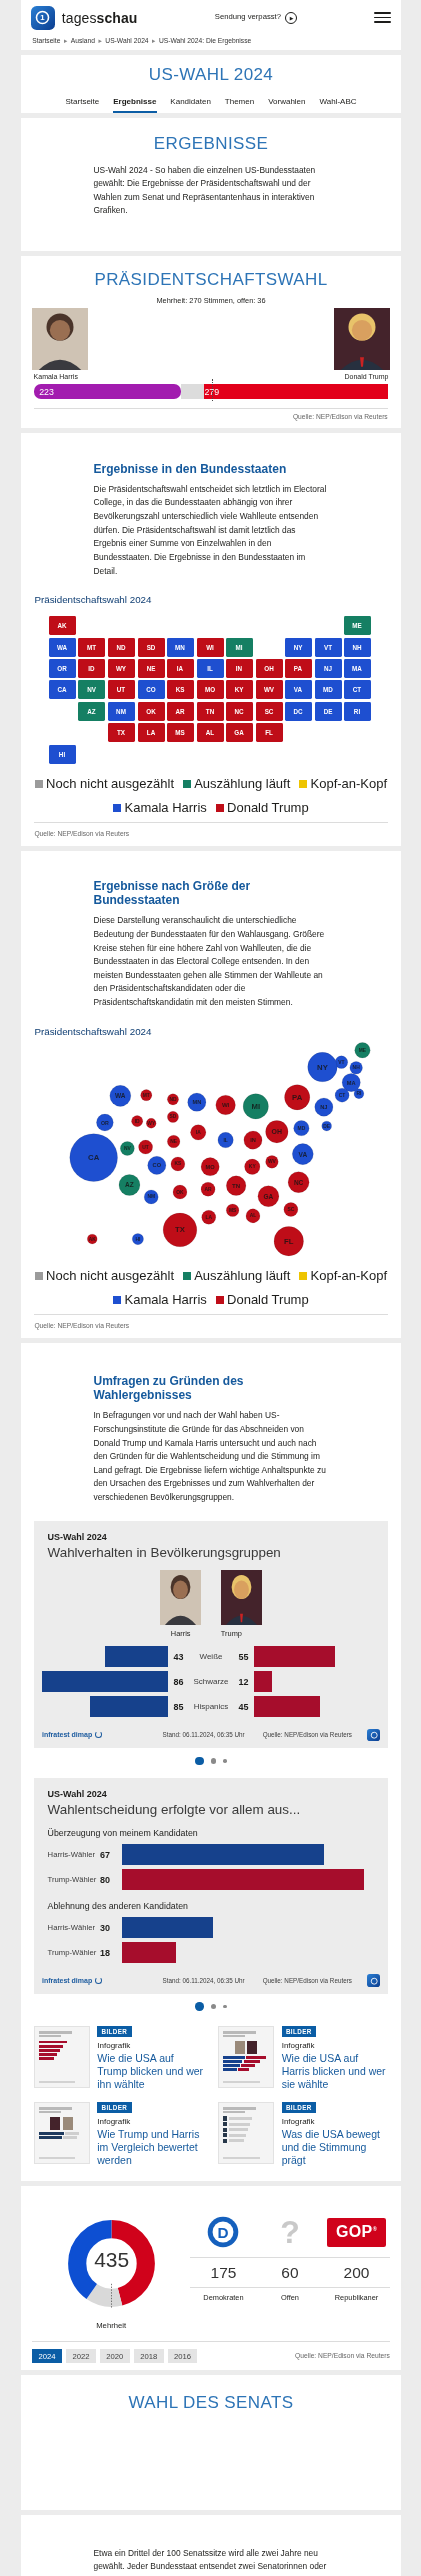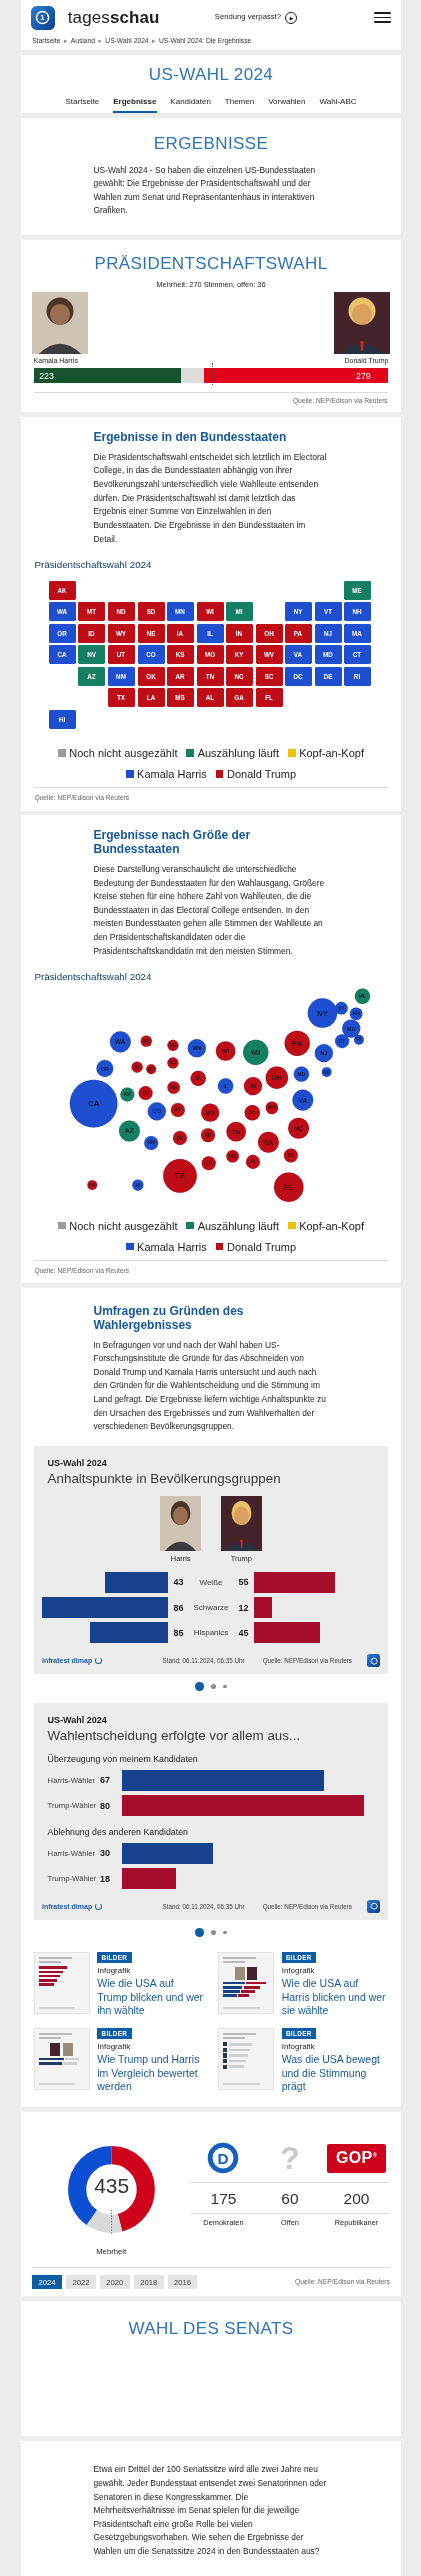--- a/index.html
+++ b/index.html
@@ -3,30 +3,30 @@
 <meta charset="utf-8">
 <style>
   *{margin:0;padding:0;box-sizing:border-box}
   html,body{background:#ececec}
   body{width:422px;margin:0 auto;font-family:"Liberation Sans",sans-serif;color:#1d1d1b;font-size:8.4px}
   .frame{padding:0 21px}
   .card{background:#fff;margin-bottom:4.9px}
   .h-big{font-size:17px;font-weight:400;color:#2d74b6;text-align:center;letter-spacing:0.4px}
   .h-sub{font-size:12px;font-weight:700;color:#15599c}
   .h-chart{font-size:9.8px;font-weight:400;color:#0e3d72}
-  .text-col{width:235px;margin:0 auto}
+  .text-col{width:235px;margin:16px auto}
   .body-text{font-size:8.4px;line-height:1.62;color:#1d1d1b;margin-top:7px}
   .src{font-size:6.7px;color:#666}
   hr.thin{border:0;border-top:0.7px solid #dcdcdc}
 
   
   .header{padding:5.6px 9.8px 4.2px}
   .brand-row{display:flex;align-items:center}
   .logo{width:24px;height:24px;border-radius:5.6px;background:linear-gradient(135deg,#2a7fd4,#0b3d8f);display:flex;align-items:center;justify-content:center;flex:0 0 auto}
-  .brand{font-size:17px;margin-left:13px;letter-spacing:0.1px}
+  .brand{font-size:14px;margin-left:7px;letter-spacing:0.1px}
   .brand b{font-weight:700}
   .missed{margin-left:auto;margin-right:77px;font-size:7.7px;display:flex;align-items:flex-start;gap:4.2px}
   .play{width:12px;height:12px;border:1.1px solid #1d1d1b;border-radius:50%;display:inline-flex;align-items:center;justify-content:center;font-size:4.9px;padding-left:0.7px}
   .burger{width:17px;display:flex;flex-direction:column;gap:2.8px;cursor:pointer}
   .burger i{display:block;height:1.8px;background:#1d1d1b;border-radius:1.4px}
   .breadcrumb{margin:7px 0 1.4px 1.4px;font-size:6.7px;color:#333;display:flex;gap:3.5px;flex-wrap:wrap}
   .crumb-sep{color:#888}
 
   
   .nav-card{padding:9.8px 0 0}
@@ -41,31 +41,31 @@
   
   .pres{padding:14px 11.2px 8.4px;position:relative}
   .pres-note{text-align:center;font-size:7.4px;margin-top:6.3px;color:#1d1d1b}
   .pres-photos{display:flex;justify-content:space-between;margin-top:2.8px}
   .photo{background:#d8cfc6;overflow:hidden;display:block}
   .pres .photo{width:56px;height:62px}
   .pres-names{display:flex;justify-content:space-between;font-size:7px;margin:2.8px 1.4px 4.2px}
   .ev-bar{position:relative;height:15.5px;display:flex;margin:1.4px 2.1px 0}
   .ev-seg{height:100%;display:flex;align-items:center;color:#fff;font-size:8.8px}
   .ev-seg.left{padding-left:4.9px}
-  .ev-seg.right{justify-content:flex-end;padding-right:17px}
+  .ev-seg.right{padding-right:9px}
   .ev-marker{position:absolute;top:-4.9px;bottom:-1.4px;border-left:1.4px dotted #4a4a4a}
   .pres hr.thin{margin:8.4px 2.1px 4.2px}
   .pres .src{display:block;text-align:right;margin-right:2.1px}
 
   
   .map-card{padding:12.6px 13.4px 8.4px}
   .map-card .h-chart{margin-top:12.6px}
   .tile-map{position:relative;width:325px;height:150px;margin:11.2px auto 2.8px}
   .tile{position:absolute;width:27px;height:19px;border-radius:1.4px;display:flex;align-items:center;justify-content:center;color:#fff;font-size:6.3px;font-weight:700;cursor:pointer}
-  .legend{display:flex;justify-content:center;gap:9px;margin-top:16px;font-size:11px;flex-wrap:wrap}
+  .legend{display:flex;justify-content:center;gap:9px;margin-top:10px;font-size:13px;flex-wrap:wrap}
   .legend .it{display:flex;align-items:center;gap:3.5px}
   .legend .sw{width:7.7px;height:7.7px;display:inline-block}
   .map-card hr.thin{margin:7px 0 4.2px}
   .bubble-svg{display:block;margin:2.8px auto 0}
 
   
   .polls{padding:15.5px 0 14px}
   .info-card{background:#ececec;margin:12.6px 12.6px 0;padding:11.2px 8.4px 7px}
   .info-kicker{font-size:9px;font-weight:700;margin-left:5.6px}
   .info-title{font-size:13.4px;font-weight:400;color:#3a3a3a;margin:3.5px 0 0 5.6px}
@@ -199,21 +199,21 @@
             <ellipse cx="29" cy="28" rx="10.5" ry="13" fill="#d9a05f"></ellipse>
             <path d="M7 78 Q29 52 51 78 Z" fill="#27303f"></path>
             <path d="M27 62 L31 62 L30 74 L28 74 Z" fill="#c22"></path>
           </svg></span>
     </div>
     <div class="pres-names">
       <span>Kamala Harris</span>
       <span>Donald Trump</span>
     </div>
     <div class="ev-bar" id="ev-bar">
-      <div class="ev-seg left" id="ev-harris" style="width: 41.4498%; background: #14532d;">
+      <div class="ev-seg left" id="ev-harris" style="width: 41.4498%; background: #a21caf; border-radius: 7px;">
           <span>223</span>
         </div>
       <div class="ev-seg" id="ev-open" style="width: 6.69145%; background: rgb(220, 220, 220);"></div>
       <div class="ev-seg right" id="ev-trump" style="width: 51.8587%; background: rgb(226, 0, 26);">
           <span>279</span>
         </div>
       <div class="ev-marker" id="ev-marker" style="left: 50.1859%;"></div>
     </div>
     <hr class="thin">
     <span class="src">Quelle: NEP/Edison via Reuters</span>
@@ -539,39 +539,39 @@
   </section>
 
   <section class="card polls">
     <div class="text-col">
       <h3 class="h-sub">Umfragen zu Gründen des Wahlergebnisses</h3>
       <p class="body-text">In Befragungen vor und nach der Wahl haben US-Forschungsinstitute die Gründe für das Abschneiden von Donald Trump und Kamala Harris untersucht und auch nach den Gründen für die Wahlentscheidung und die Stimmung im Land gefragt. Die Ergebnisse liefern wichtige Anhaltspunkte zu den Ursachen des Ergebnisses und zum Wahlverhalten der verschiedenen Bevölkerungsgruppen.</p>
     </div>
 
     <div class="info-card">
       <div class="info-kicker">US-Wahl 2024</div>
-      <div class="info-title">Anhaltspunkte in Bevölkerungsgruppen</div>
+      <div class="info-title">Wahlverhalten in Bevölkerungsgruppen</div>
       <div class="duo">
         <span class="photo" id="mini-harris"><svg width="41" height="55" viewBox="0 0 58 78" preserveAspectRatio="none">
               <rect width="58" height="78" fill="#cfc3b4"></rect>
               <ellipse cx="29" cy="24" rx="14" ry="17" fill="#4a342a"></ellipse>
               <ellipse cx="29" cy="28" rx="10.5" ry="13" fill="#9a6f52"></ellipse>
               <path d="M7 78 Q29 52 51 78 Z" fill="#3a3a3f"></path>
             </svg></span>
         <span class="photo" id="mini-trump"><svg width="41" height="55" viewBox="0 0 58 78" preserveAspectRatio="none">
               <rect width="58" height="78" fill="#44232b"></rect>
               <ellipse cx="29" cy="24" rx="14" ry="17" fill="#e8c36a"></ellipse>
               <ellipse cx="29" cy="28" rx="10.5" ry="13" fill="#d9a05f"></ellipse>
               <path d="M7 78 Q29 52 51 78 Z" fill="#27303f"></path>
               <path d="M27 62 L31 62 L30 74 L28 74 Z" fill="#c22"></path>
             </svg></span>
       </div>
       <div class="duo-names">
         <span style="text-align:center">Harris</span>
-        <span style="text-align:center">Trump</span>
+        <span style="text-align:left">Trump</span>
       </div>
       <div class="demo-rows" id="demo-rows">
           <div class="demo-row">
             <div class="bl">
               <div class="bar" style="width: 63px; background: rgb(22, 65, 140);"></div>
             </div>
             <div class="num">43</div>
             <div class="lab">Weiße</div>
             <div class="num">55</div>
             <div>

